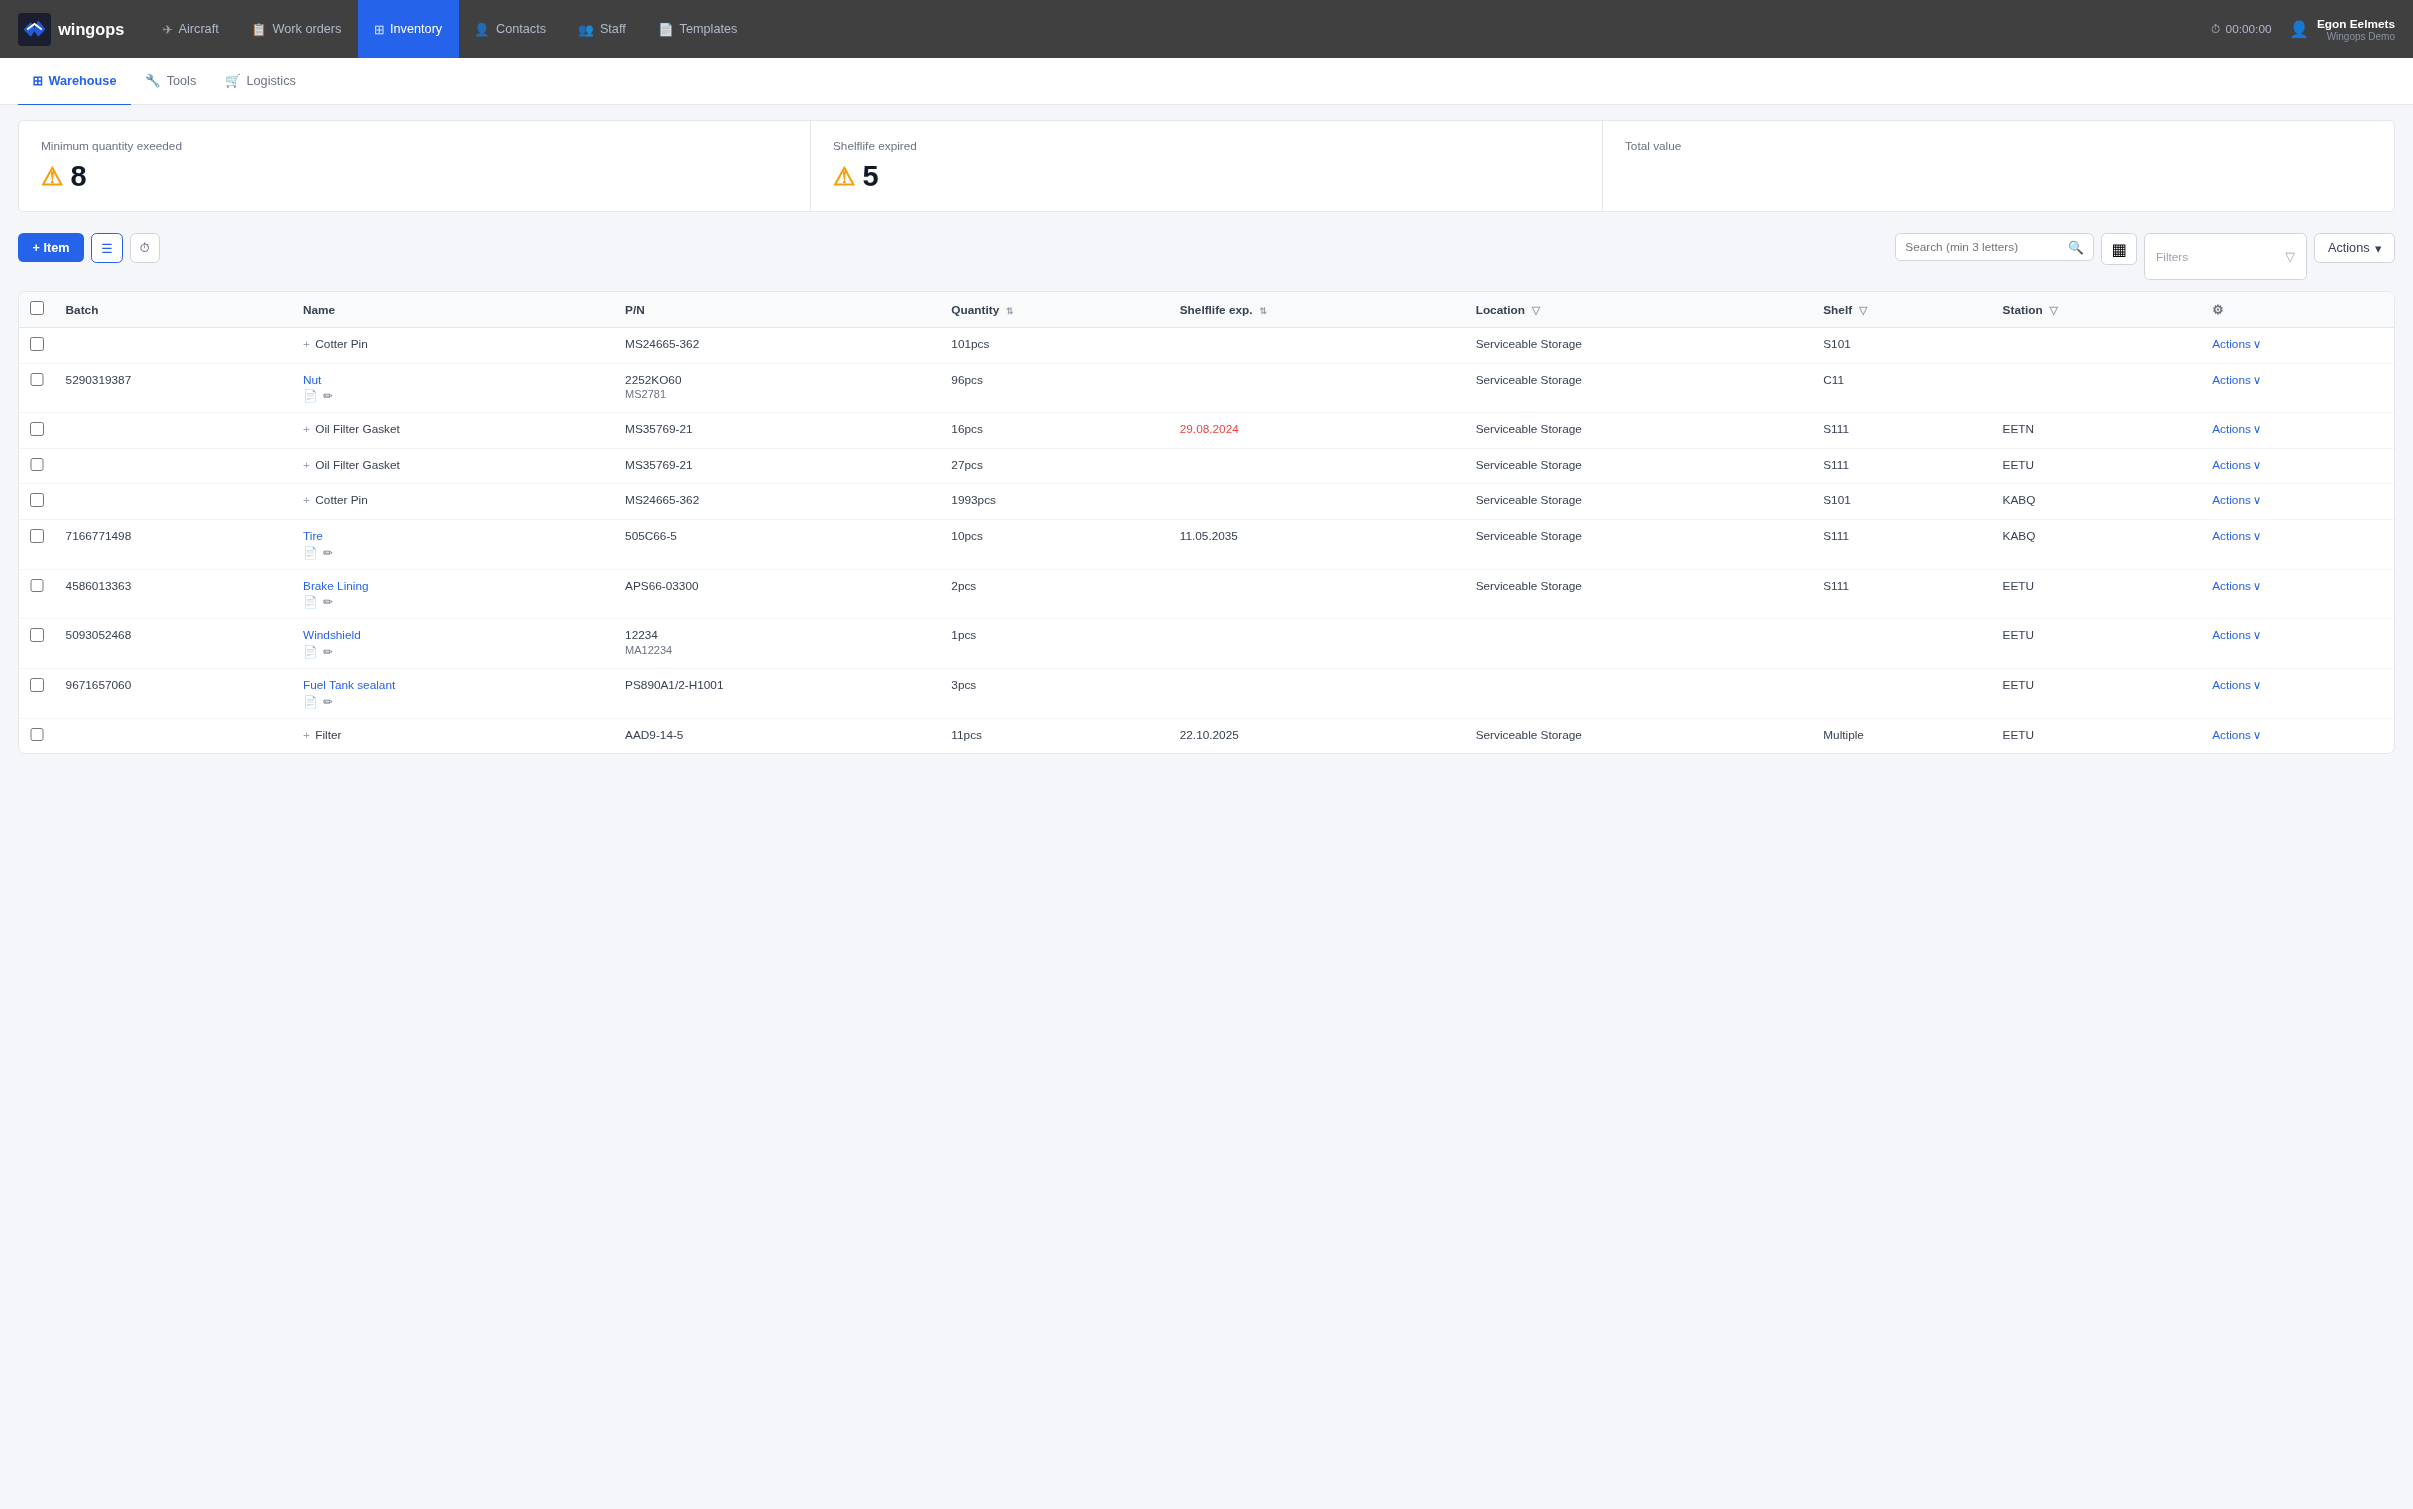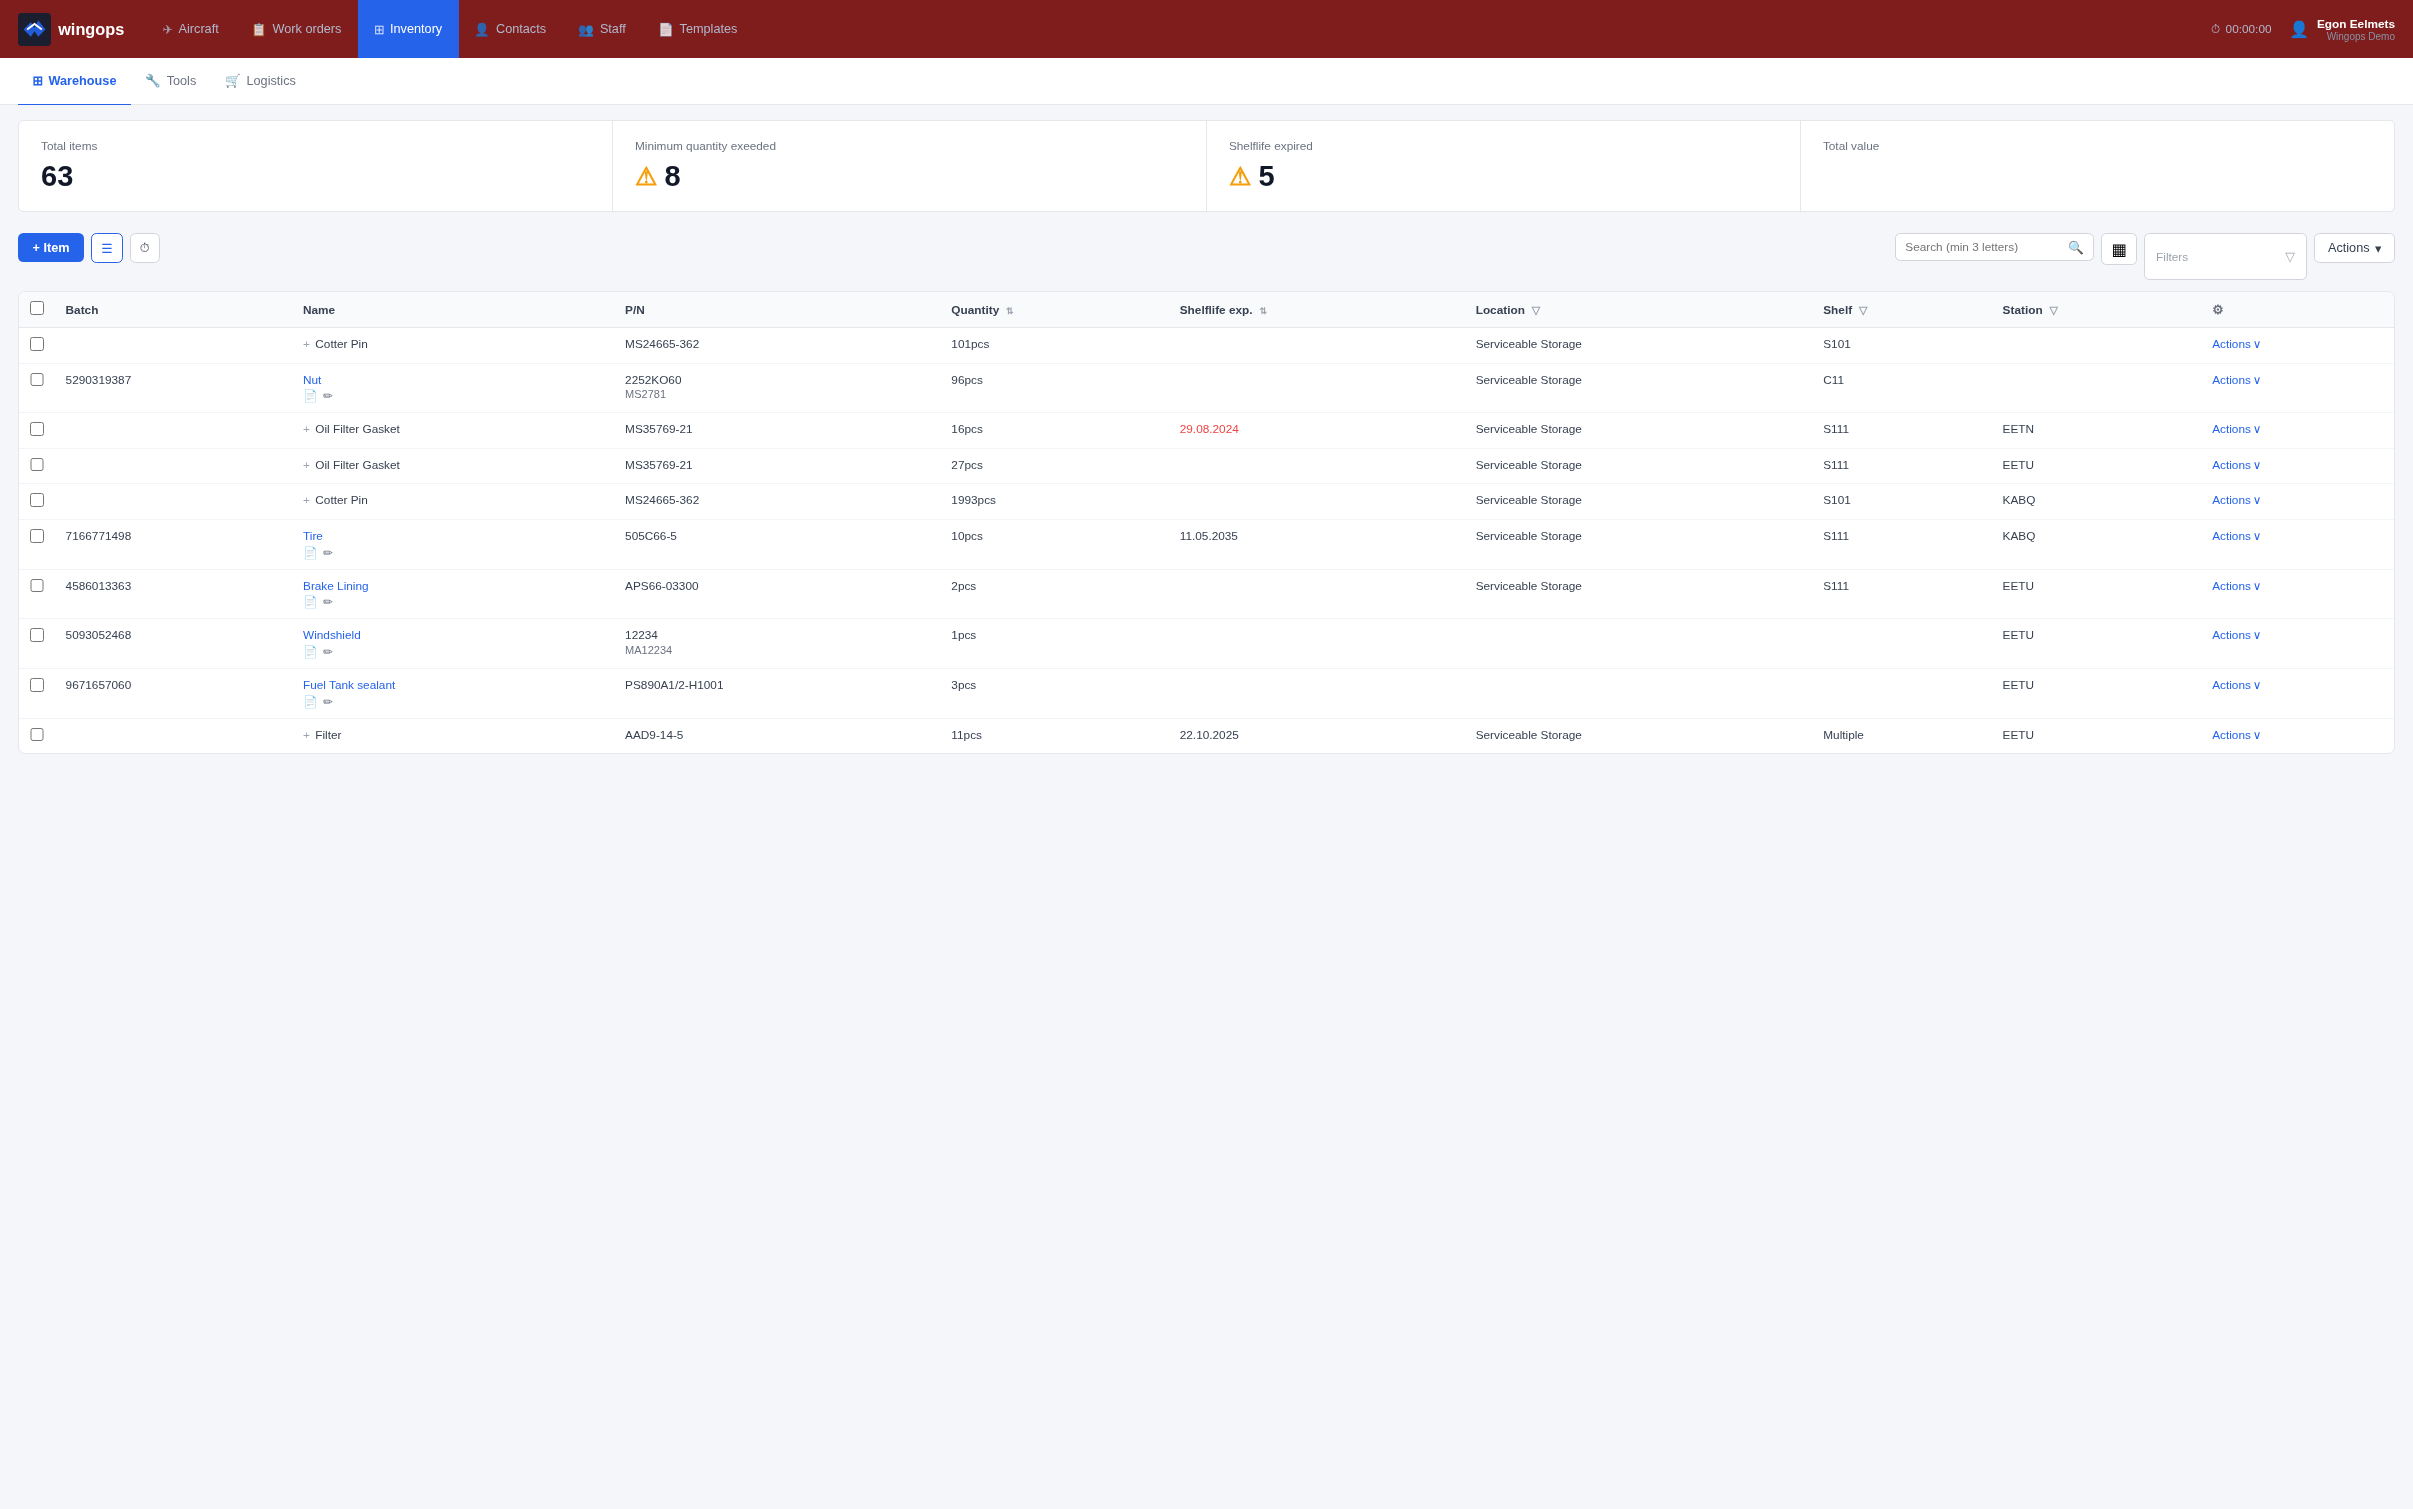--- a/index.html
+++ b/index.html
@@ -1,20 +1,20 @@
 <!DOCTYPE html>
 <html style="font-size:14.5px"><head>
   <meta charset="utf-8">
   <style>
     * { box-sizing: border-box; margin: 0; padding: 0; }
     body { font-family: -apple-system, BlinkMacSystemFont, 'Segoe UI', sans-serif; font-size: 12.7px; background: #f5f6fa; color: #1a1a2e; }
 
     
     .navbar {
-      background: #7f1d1d;
+      background: #404040;
       display: flex;
       align-items: center;
       padding: 0 18px;
       height: 58px;
       gap: 0;
     }
     .navbar-logo {
       display: flex;
       align-items: center;
       gap: 7.2px;
@@ -358,24 +358,20 @@
     <span>Tools</span>
   </div>
   <div class="subnav-item">
     <span>🛒</span>
     <span>Logistics</span>
   </div>
 </div>
 
 <div class="stats-row">
   <div class="stat-card">
-    <div class="stat-label">Total items</div>
-    <div class="stat-value">63</div>
-  </div>
-  <div class="stat-card">
     <div class="stat-label">Minimum quantity exeeded</div>
     <div class="stat-value warning">
       <span class="warning-icon">⚠</span>
       <span>8</span>
     </div>
   </div>
   <div class="stat-card">
     <div class="stat-label">Shelflife expired</div>
     <div class="stat-value warning">
       <span class="warning-icon">⚠</span>

